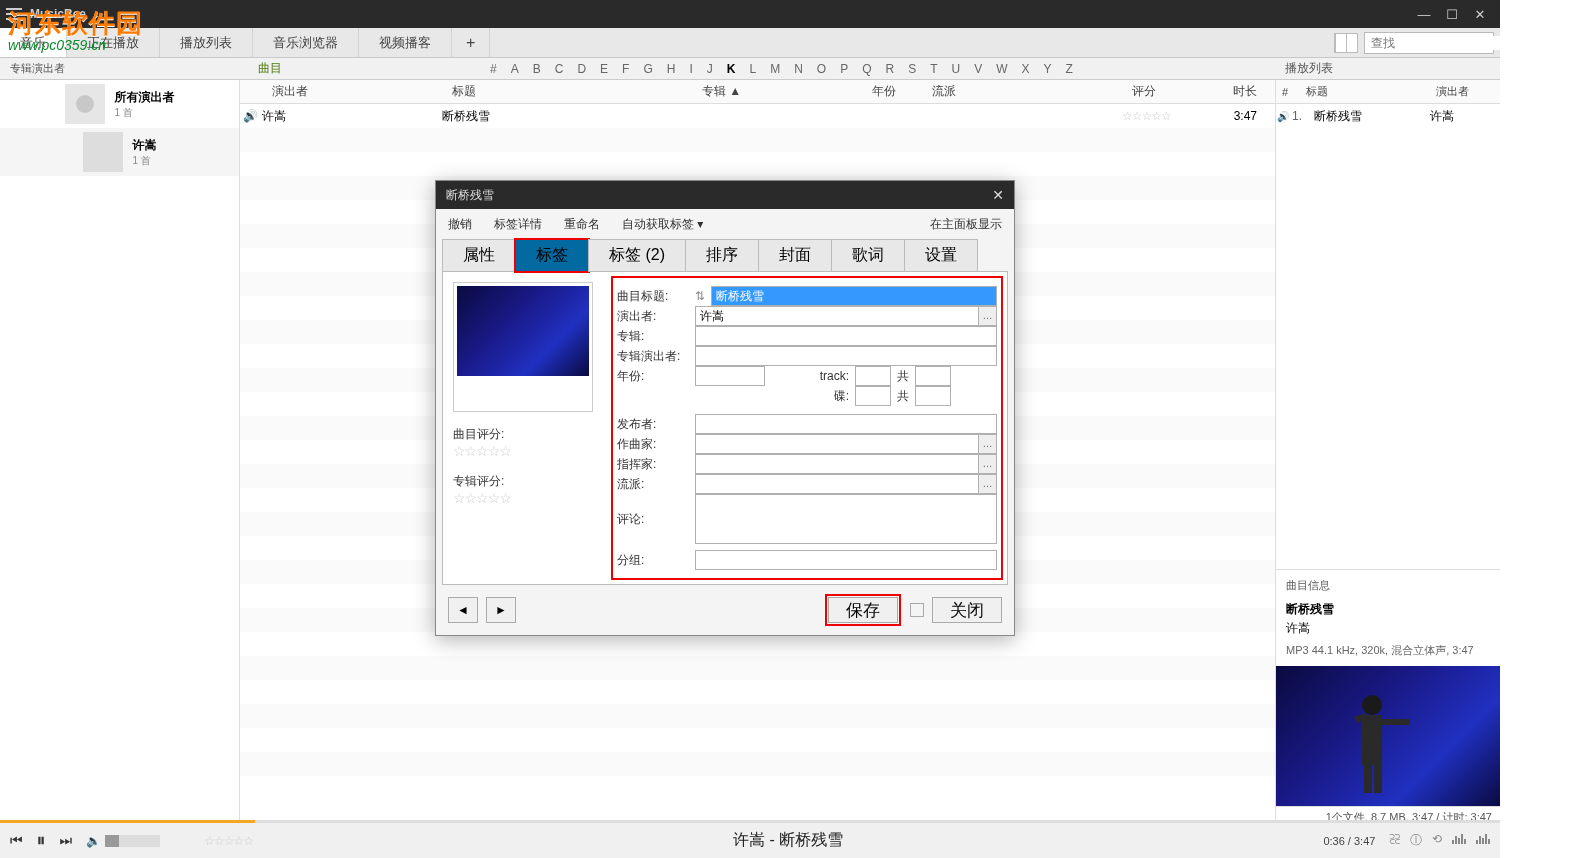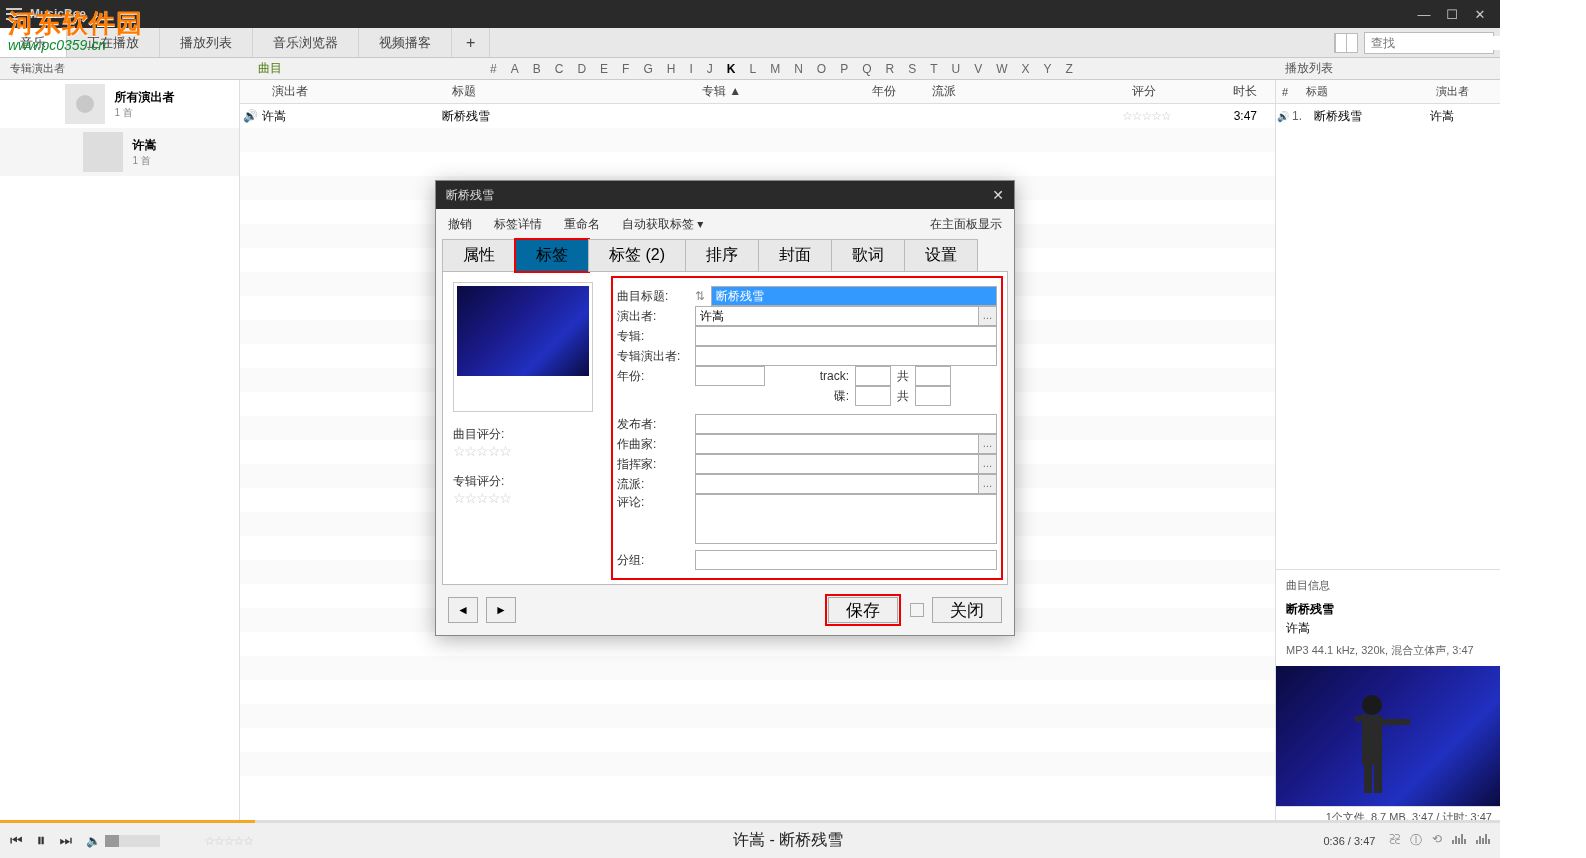--- a/index.html
+++ b/index.html
@@ -441,21 +441,21 @@
       <div class="frow">
         <span class="flabel">指挥家:</span>
         <input type="text" value="" style="">
         <span class="morebtn">…</span>
       </div>
       <div class="frow">
         <span class="flabel">流派:</span>
         <input type="text" value="" style="">
         <span class="morebtn">…</span>
       </div>
-      <div class="frow" style="align-items:flex-start">
+      <div class="frow" style="align-items:center">
         <span class="flabel">评论:</span>
         <textarea style=""></textarea>
       </div>
       <div style="height:6px"></div>
       <div class="frow">
         <span class="flabel">分组:</span>
         <input type="text" value="" style="">
       </div>
     </div>
   </div>

